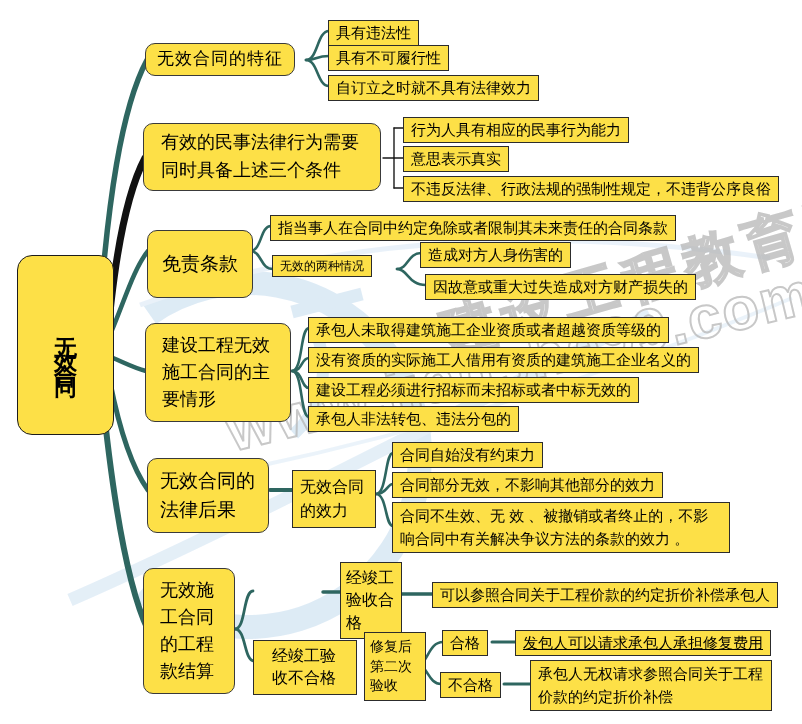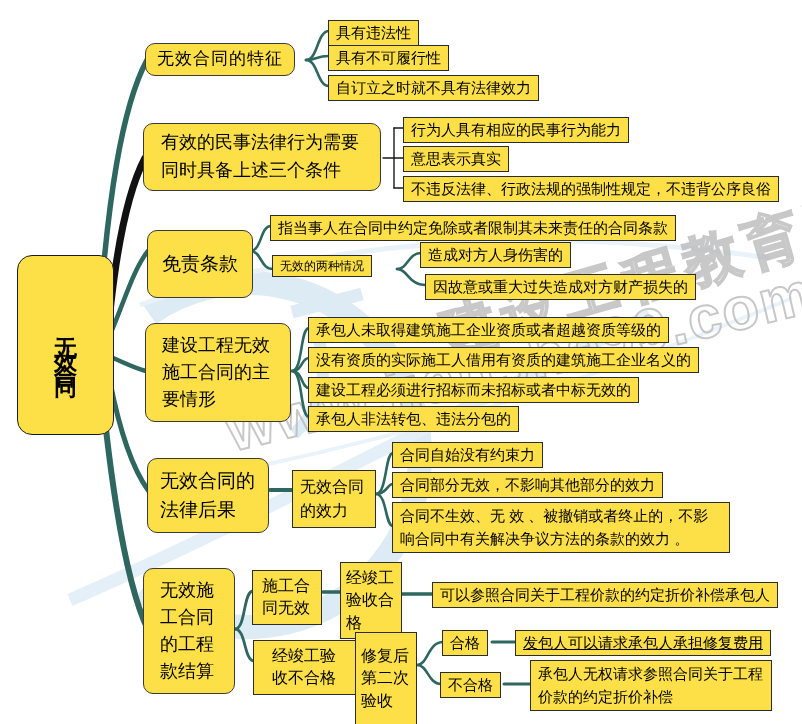--- a/index.html
+++ b/index.html
@@ -127,23 +127,22 @@
   <div class="node" style="left:308px;top:377px;">建设工程必须进行招标而未招标或者中标无效的</div>
   <div class="node" style="left:308px;top:406px;">承包人非法转包、违法分包的</div>
 
   <div class="node round wrap" style="left:147px;top:458px;width:96px;font-size:19px;line-height:1.5;padding:8px 12px;">无效合同的法律后果</div>
   <div class="node wrap" style="left:292px;top:470px;width:68px;font-size:16px;line-height:1.5;padding:4px 7px;">无效合同的效力</div>
   <div class="node" style="left:392px;top:442px;">合同自始没有约束力</div>
   <div class="node" style="left:392px;top:472px;">合同部分无效，不影响其他部分的效力</div>
   <div class="node wrap" style="left:392px;top:502px;width:322px;line-height:1.5;">合同不生效、无 效 、被撤销或者终止的，不影响合同中有关解决争议方法的条款的效力 。</div>
 
   <div class="node round wrap" style="left:143px;top:568px;width:58px;font-size:18px;line-height:1.5;padding:8px 16px;">无效施工合同的工程款结算</div>
-  <div class="node wrap" style="left:252px;top:570px;width:50px;font-size:16px;line-height:1.4;padding:4px 9px;">施工合同无效</div>
   <div class="node wrap" style="left:340px;top:562px;width:50px;font-size:16px;line-height:1.4;padding:4px 5px;">经竣工验收合格</div>
   <div class="node" style="left:432px;top:582px;">可以参照合同关于工程价款的约定折价补偿承包人</div>
   <div class="node wrap" style="left:253px;top:640px;width:66px;font-size:16px;line-height:1.4;padding:4px 18px;">经竣工验收不合格</div>
-  <div class="node wrap" style="left:355px;top:632px;width:50px;font-size:16px;line-height:1.4;padding:12px 5px;">修复后第二次验收</div>
+  <div class="node wrap" style="left:364px;top:632px;width:50px;font-size:14px;line-height:1.4;padding:4px 5px;">修复后第二次验收</div>
   <div class="node" style="left:442px;top:630px;">合格</div>
   <div class="node" style="left:515px;top:630px;text-decoration:underline;">发包人可以请求承包人承担修复费用</div>
   <div class="node" style="left:440px;top:672px;">不合格</div>
   <div class="node wrap" style="left:530px;top:660px;width:226px;line-height:1.5;">承包人无权请求参照合同关于工程价款的约定折价补偿</div>
 
 </div>
 
 </body></html>

